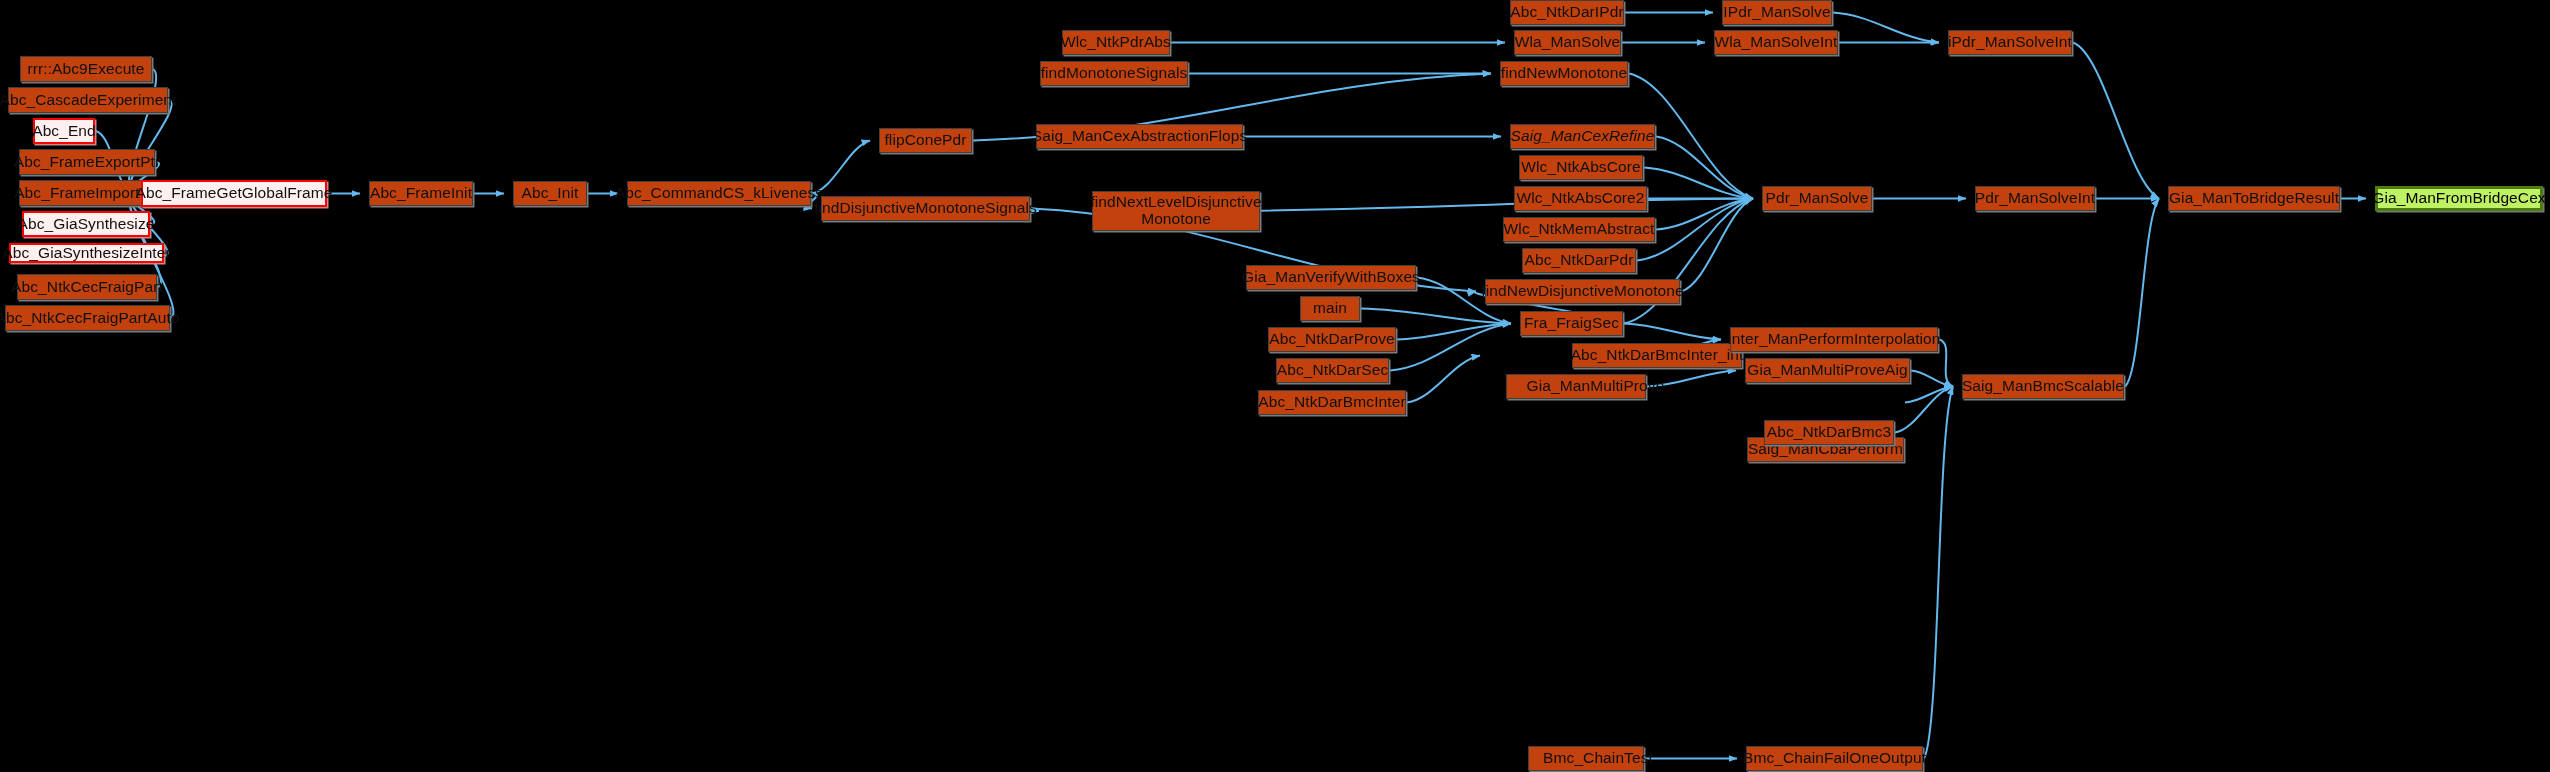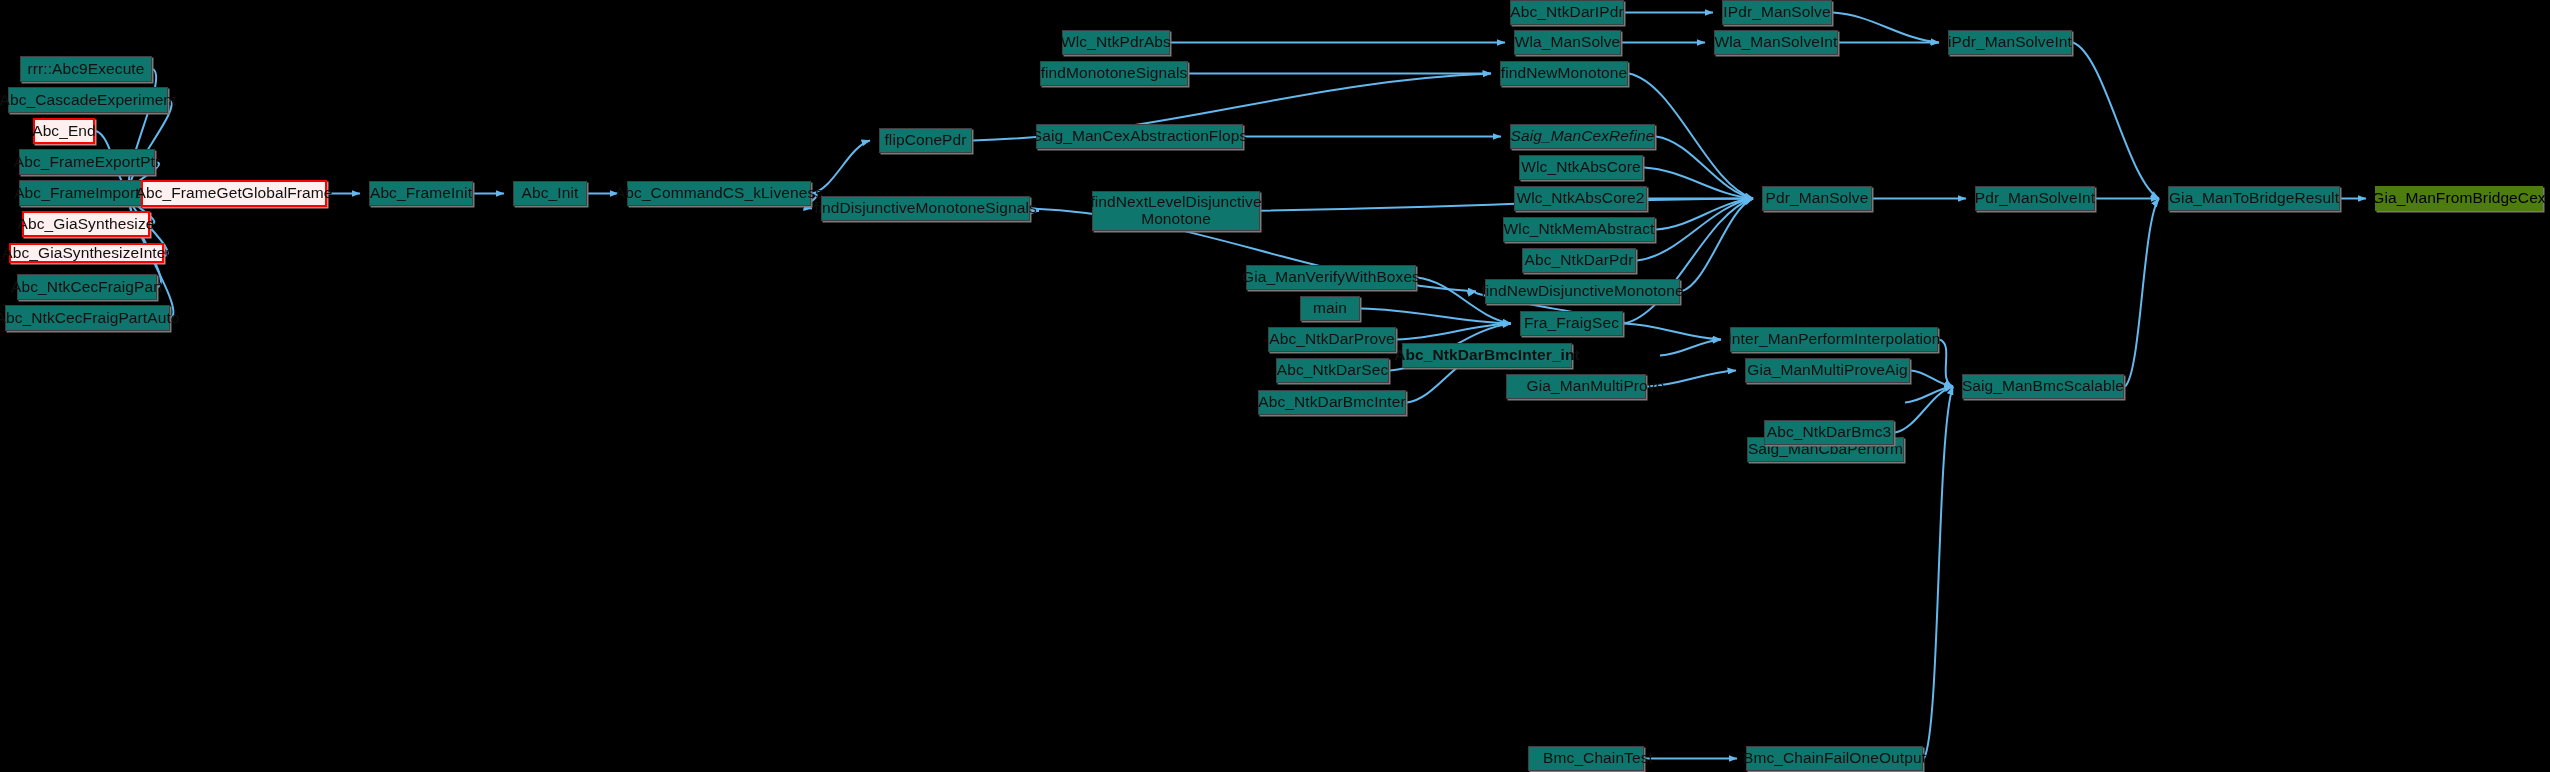--- a/index.html
+++ b/index.html
@@ -18,37 +18,37 @@
     width:2550px; height:772px;
     pointer-events:none;
   }
   .node{
     position:absolute;
     box-sizing:border-box;
     display:flex;
     align-items:center;
     justify-content:center;
     text-align:center;
-    background:#0f766e;
+    background:#c2410c;
     border:1px solid #404040;
     color:#101010;
     font-size:15.5px;
     line-height:1.08;
     letter-spacing:0.1px;
     white-space:pre-line;
     box-shadow:1.5px 1.5px 0 0 #7a7a7a;
     padding:0 5px;
   }
   .node.red{
     background:#fff0f0;
     border:2px solid #ff0000;
     box-shadow:1.5px 1.5px 0 0 #cc8888;
   }
   .node.current{
-    background:#4d7c0f;
+    background:#bef264;
     border:3px solid #4d7c0f;
     color:#000;
   }
 </style>
 </head>
 <body>
 
 <div id="canvas">
   <svg id="edges" viewBox="0 0 2550 772" xmlns="http://www.w3.org/2000/svg">
     <defs>
@@ -148,21 +148,21 @@
       <div class="node" style="left: 1762px; top: 186px; width: 110px; height: 25px;">Pdr_ManSolve</div>
       <div class="node" style="left: 1975px; top: 186px; width: 120px; height: 25px;">Pdr_ManSolveInt</div>
       <div class="node" style="left: 2168px; top: 186px; width: 172px; height: 25px;">Gia_ManToBridgeResult</div>
       <div class="node current" style="left: 2375px; top: 186px; width: 168px; height: 25px;">Gia_ManFromBridgeCex</div>
       <div class="node" style="left: 1246px; top: 265px; width: 170px; height: 25px;">Gia_ManVerifyWithBoxes</div>
       <div class="node" style="left: 1300px; top: 296px; width: 60px; height: 25px;">main</div>
       <div class="node" style="left: 1268px; top: 327px; width: 128px; height: 25px;">Abc_NtkDarProve</div>
       <div class="node" style="left: 1276px; top: 358px; width: 113px; height: 25px;">Abc_NtkDarSec</div>
       <div class="node" style="left: 1258px; top: 390px; width: 148px; height: 25px;">Abc_NtkDarBmcInter</div>
       <div class="node" style="left: 1520px; top: 311px; width: 103px; height: 25px;">Fra_FraigSec</div>
-      <div class="node" style="left: 1402px; top: 343px; width: 170px; height: 25px; font-weight: bold;">Abc_NtkDarBmcInter_int</div>
+      <div class="node" style="left: 1572px; top: 343px; width: 170px; height: 25px;">Abc_NtkDarBmcInter_int</div>
       <div class="node" style="left: 1506px; top: 374px; width: 140px; height: 25px; padding-left: 44px;">Gia_ManMultiProve</div>
       <div class="node" style="left: 1730px; top: 327px; width: 208px; height: 25px;">Inter_ManPerformInterpolation</div>
       <div class="node" style="left: 1745px; top: 358px; width: 165px; height: 25px;">Gia_ManMultiProveAig</div>
       <div class="node" style="left: 1747px; top: 390px; width: 157px; height: 25px; margin-top: 47px;">Saig_ManCbaPerform</div>
       <div class="node" style="left: 1764px; top: 420px; width: 130px; height: 25px;">Abc_NtkDarBmc3</div>
       <div class="node" style="left: 1962px; top: 374px; width: 162px; height: 25px;">Saig_ManBmcScalable</div>
       <div class="node" style="left: 1528px; top: 746px; width: 116px; height: 25px; padding-left: 29px;">Bmc_ChainTest</div>
       <div class="node" style="left: 1746px; top: 746px; width: 177px; height: 25px;">Bmc_ChainFailOneOutput</div>
     </div>
 </div>

